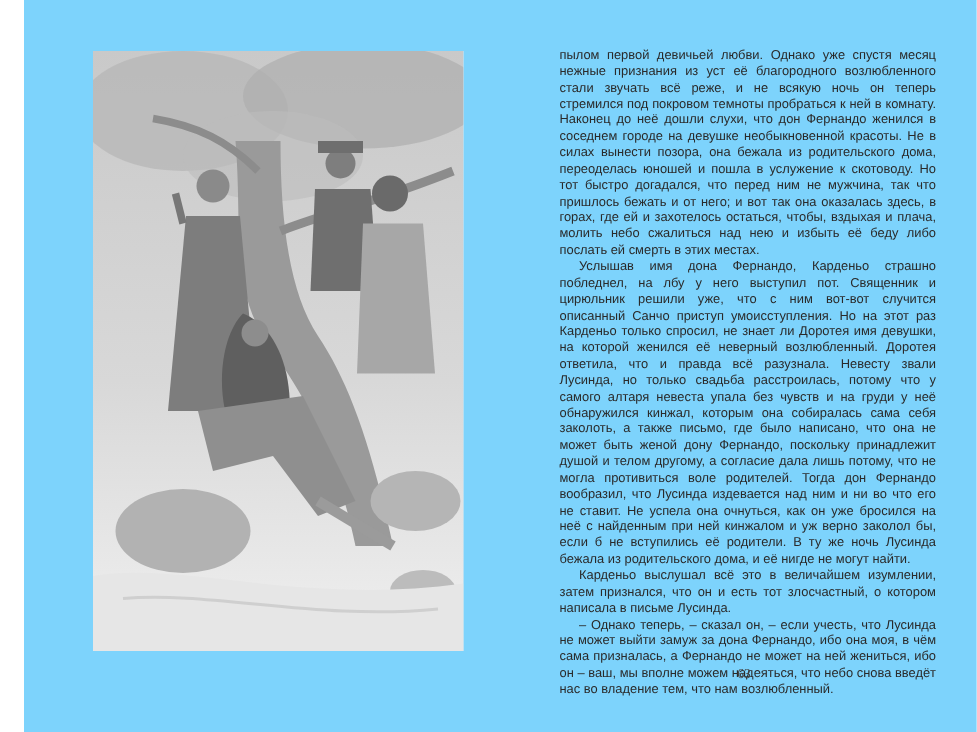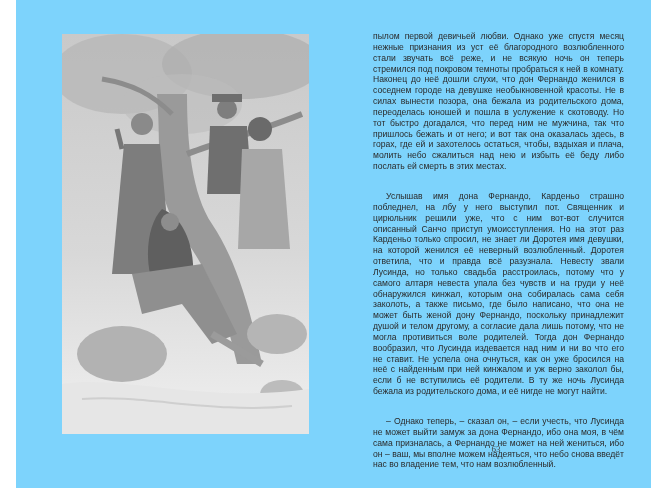--- a/index.html
+++ b/index.html
@@ -12,21 +12,21 @@
     }
     .illustration svg { display: block; width: 100%; height: 100%; }
 
     .text-col {
       position: absolute; left: 357px; top: 31px; width: 251px;
       font-family: "Liberation Sans", sans-serif;
       font-size: 8.6px; line-height: 10.85px; color: #2a2a2a;
       text-align: justify; hyphens: manual;
     }
     .text-col p { margin: 0; }
-    .text-col p.indent { text-indent: 13px; margin-top: 19px; }
+    .text-col p.indent { text-indent: 13px; }
 
     .page-number {
       position: absolute; left: 470px; top: 444px; width: 20px; text-align: center;
       font-family: "Liberation Serif", serif; font-size: 9px; color: #444;
     }
   </style>
 </head>
 <body>
 
 <div class="spread">
@@ -71,18 +71,19 @@
       <ellipse cx="220" cy="360" rx="22" ry="14" fill="#bcbcbc"></ellipse>
 
       <path d="M0 350 C 60 340, 140 370, 247 355 L 247 400 L 0 400 Z" fill="#e6e6e6"></path>
       <path d="M20 365 C 80 360, 150 380, 230 372" stroke="#cfcfcf" stroke-width="2" fill="none"></path>
     </svg>
   </div>
 
   <div class="text-col">
     <p>пылом первой девичьей любви. Однако уже спустя месяц нежные признания из уст её благородного возлюбленного стали звучать всё реже, и не всякую ночь он теперь стремился под покровом темноты пробраться к ней в комнату. Наконец до неё дошли слухи, что дон Фернандо женился в соседнем городе на девушке необыкновенной красоты. Не в силах вынести позора, она бежала из родительского дома, переоделась юношей и пошла в услужение к скотоводу. Но тот быстро догадался, что перед ним не мужчина, так что пришлось бежать и от него; и вот так она оказалась здесь, в горах, где ей и захотелось остаться, чтобы, вздыхая и плача, молить небо сжалиться над нею и избыть её беду либо послать ей смерть в этих местах.</p>
     <p class="indent">Услышав имя дона Фернандо, Карденьо страшно побледнел, на лбу у него выступил пот. Священник и цирюльник решили уже, что с ним вот-вот случится описанный Санчо приступ умоисступления. Но на этот раз Карденьо только спросил, не знает ли Доротея имя девушки, на которой женился её неверный возлюбленный. Доротея ответила, что и правда всё разузнала. Невесту звали Лусинда, но только свадьба расстроилась, потому что у самого алтаря невеста упала без чувств и на груди у неё обнаружился кинжал, которым она собиралась сама себя заколоть, а также письмо, где было написано, что она не может быть женой дону Фернандо, поскольку принадлежит душой и телом другому, а согласие дала лишь потому, что не могла противиться воле родителей. Тогда дон Фернандо вообразил, что Лусинда издевается над ним и ни во что его не ставит. Не успела она очнуться, как он уже бросился на неё с найденным при ней кинжалом и уж верно заколол бы, если б не вступились её родители. В ту же ночь Лусинда бежала из родительского дома, и её нигде не могут найти.</p>
+    <p class="indent">Карденьо выслушал всё это в величайшем изумлении, затем признался, что он и есть тот злосчастный, о котором написала в письме Лусинда.</p>
     <p class="indent">– Однако теперь, – сказал он, – если учесть, что Лусинда не может выйти замуж за дона Фернандо, ибо она моя, в чём сама призналась, а Фернандо не может на ней жениться, ибо он – ваш, мы вполне можем надеяться, что небо снова введёт нас во владение тем, что нам возлюбленный.</p>
   </div>
 
   <div class="page-number">63</div>
 
 </div>
 
 </body></html>

